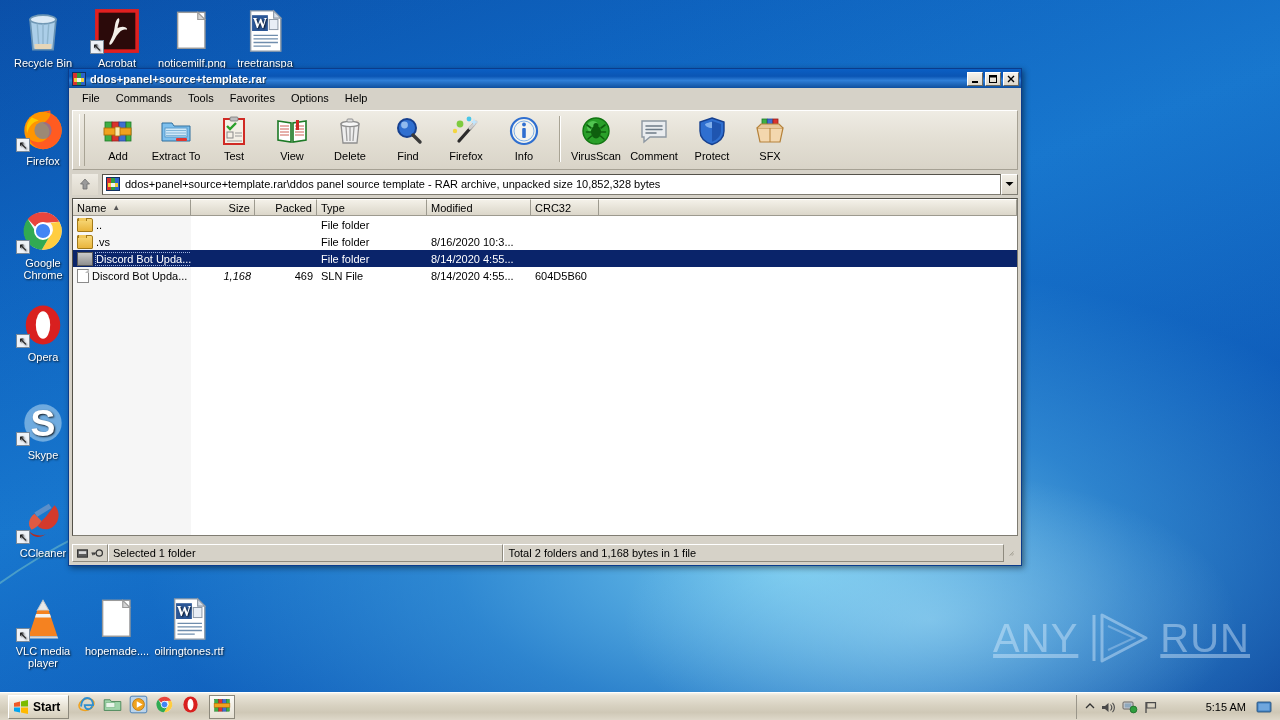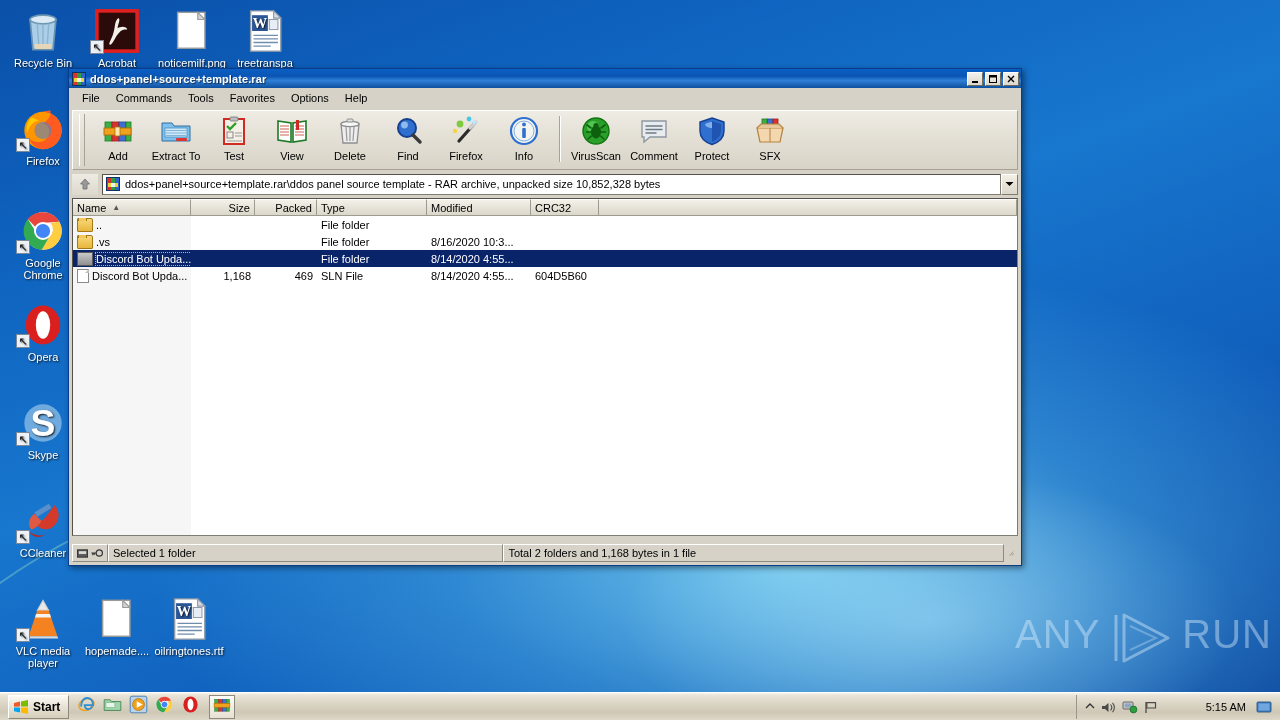--- a/index.html
+++ b/index.html
@@ -227,24 +227,24 @@
   }
   #tray {
     position: absolute; right: 2px; top: 2px; height: 24px;
     display: flex; align-items: center; gap: 6px; padding: 0 6px 0 8px;
     border-left: 1px solid #9a968a; font-size: 11px; color: #000;
   }
   #tray .clock { margin: 0 4px; font-size: 11px; padding-left: 38px; }
 
   
   #watermark {
-    position: absolute; right: 8px; bottom: 56px;
-    display: flex; gap: 8px;
+    position: absolute; right: 30px; bottom: 56px;
+    display: flex; align-items: center; gap: 8px;
     color: rgba(225,240,255,0.42); font-size: 40px; letter-spacing: 1px;
-    pointer-events: none; font-family: "Liberation Sans", sans-serif;
+    pointer-events: none; font-family: "Liberation Sans", sans-serif; text-decoration: underline;
   }
 </style>
 </head>
 <body>
 
 <div id="desktop">
 
   <div class="swoosh" style="left:-120px; top:430px; width:1200px; height:560px; transform: rotate(-6deg);"></div>
   <div class="swoosh2" style="left:60px; top:360px; width:1260px; height:640px; transform: rotate(4deg);"></div>
   <div class="swoosh2" style="left:240px; top:470px; width:1100px; height:420px; transform: rotate(-2deg);"></div>
@@ -662,21 +662,21 @@
             <div class="cell" style="width: 110px; flex: 0 0 auto;">File folder</div>
             <div class="cell" style="width: 104px; flex: 0 0 auto;">8/14/2020 4:55...</div>
             <div class="cell" style="width: 68px; flex: 0 0 auto;"></div>
             <div class="cell" style="flex: 1 1 auto;"></div>
           </div>
           <div class="row">
             <div class="cell" style="width: 118px; flex: 0 0 auto;">
               <span class="ficon file"></span>
               <span>Discord Bot Upda...</span>
             </div>
-            <div class="cell r" style="width: 64px; flex: 0 0 auto;">1,168</div>
+            <div class="cell r" style="width: 64px; flex: 0 0 auto; font-style: italic;">1,168</div>
             <div class="cell r" style="width: 62px; flex: 0 0 auto;">469</div>
             <div class="cell" style="width: 110px; flex: 0 0 auto;">SLN File</div>
             <div class="cell" style="width: 104px; flex: 0 0 auto;">8/14/2020 4:55...</div>
             <div class="cell" style="width: 68px; flex: 0 0 auto;">604D5B60</div>
             <div class="cell" style="flex: 1 1 auto;"></div>
           </div>
         </div>
     </div>
 
     <div id="statusbar">

